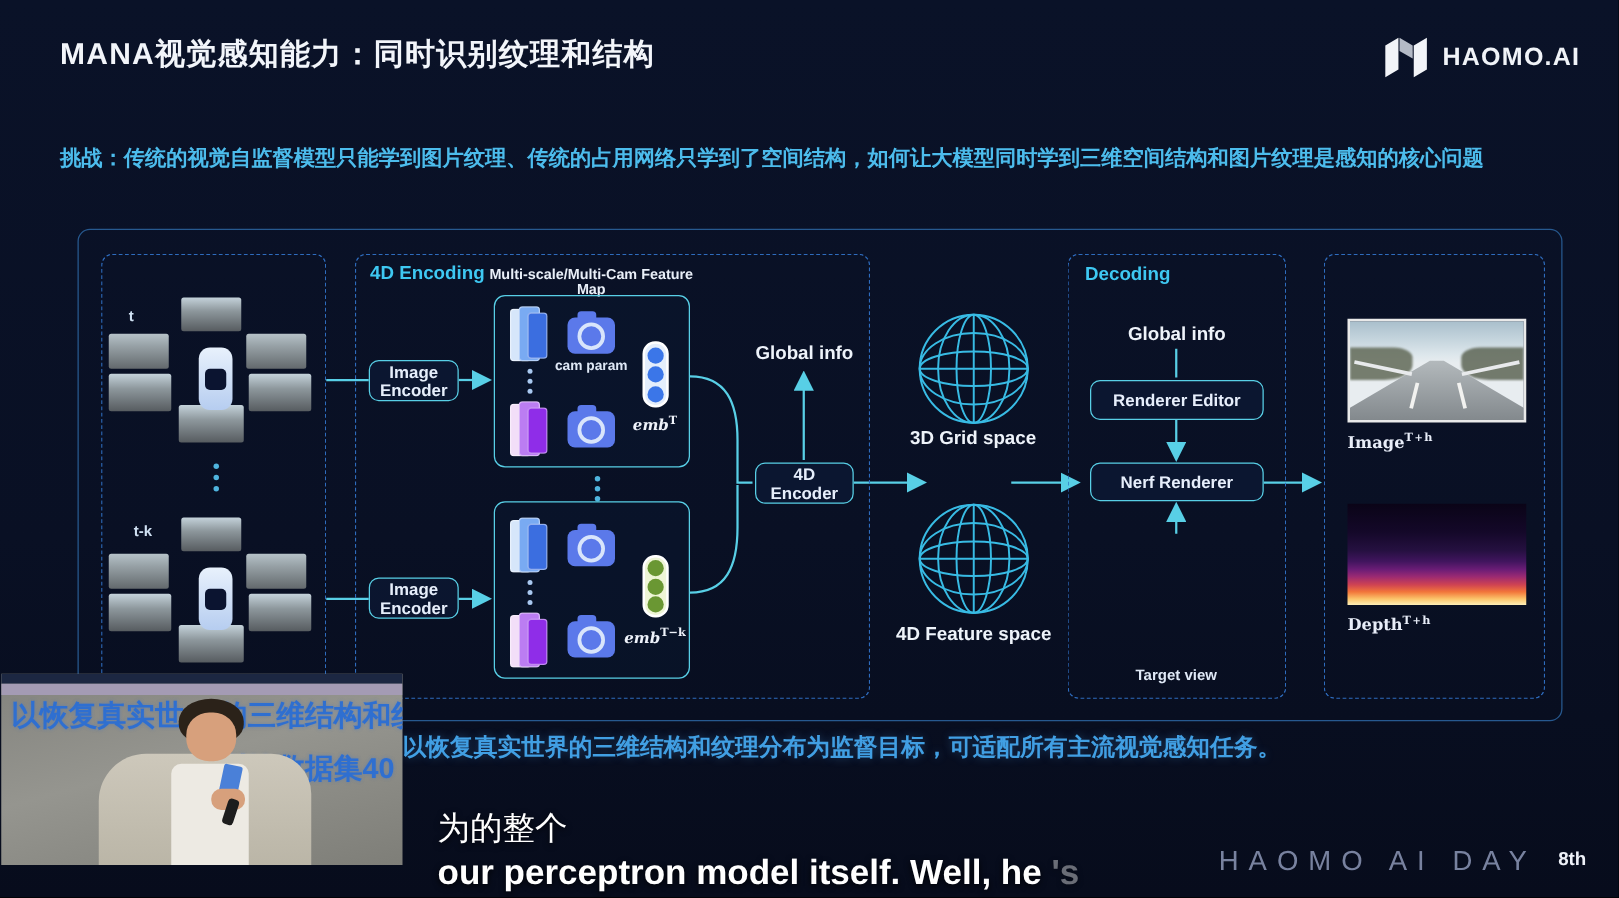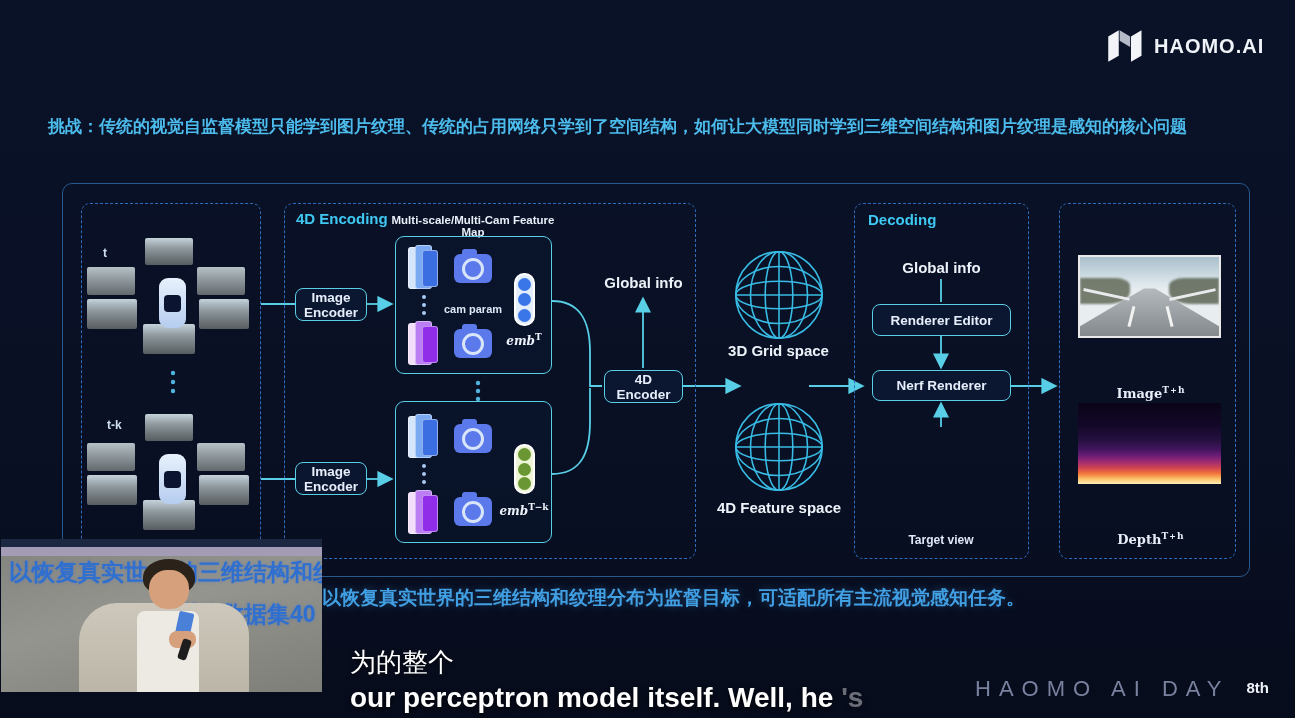--- a/index.html
+++ b/index.html
@@ -55,21 +55,21 @@
   .pill i { width:13px; height:13px; border-radius:50%; }
   .pill-blue { background:#e4eefb; } .pill-blue i { background:#3b76e8; }
   .pill-green { background:#eef5d6; } .pill-green i { background:#6a9733; }
   .pill-purple { background:#f6eefa; } .pill-purple i { background:#8b2fd0; }
 
   .vdots { position:absolute; display:flex; flex-direction:column; gap:4px; }
   .vdots i { width:4px; height:4px; border-radius:50%; background:#a8c8f0; }
 
   .emb { position:absolute; font-family:"DejaVu Serif",serif; font-style:italic; font-weight:700; font-size:12px; color:#eef2fa; text-align:center; }
   .emb sup { font-size:9px; font-style:normal; }
-  .out-label { position:absolute; font-family:"DejaVu Serif",serif; font-weight:700; font-size:13px; color:#e8edf8; text-align:center; width:145px;margin-top:40px; }
+  .out-label { position:absolute; font-family:"DejaVu Serif",serif; font-weight:700; font-size:13px; color:#e8edf8; text-align:left; width:145px; }
   .out-label sup { font-size:9px; }
 
   .globe { position:absolute; }
   .tv-box { position:absolute; left:809px; top:243px; width:139px; height:102px; border:1.5px solid #58cfe6; border-radius:8px; }
 
   .road-img { position:absolute; left:1015px; top:71px; width:143px; height:83px; border:2px solid #e9e9e9; overflow:hidden; background:linear-gradient(180deg,#a9bfcc 0%,#dde7ec 34%,#e8edf0 42%); }
   .road-img .trees-l { position:absolute; left:0; top:26%; width:36%; height:34%; background:#626a58; border-radius:0 30% 45% 0; opacity:.85; filter:blur(1px); }
   .road-img .trees-r { position:absolute; right:0; top:26%; width:36%; height:34%; background:#5d6555; border-radius:30% 0 0 45%; opacity:.85; filter:blur(1px); }
   .road-img .road { position:absolute; inset:0; clip-path:polygon(46% 40%, 54% 40%, 112% 100%, -12% 100%); background:linear-gradient(180deg,#b3b9bc 40%,#83898d 100%); }
   .road-img .lane { position:absolute; left:36%; top:62%; width:3px; height:26%; background:#f2f2f0; transform:rotate(14deg); }
@@ -103,20 +103,21 @@
 
   .fbrand { position:absolute; left:975px; top:676px; display:flex; align-items:flex-start; }
   .fb-text { font-size:22px; letter-spacing:8px; color:#858fae; opacity:.9; }
   .fb-8 { font-size:15px; font-weight:700; color:#eef1f8; margin-left:17px; margin-top:3px; letter-spacing:0; }
 </style>
 </head>
 <body>
 
 <div class="frame">
 
+  <div class="title">MANA视觉感知能力：同时识别纹理和结构</div>
 
   <div class="logo">
     <svg width="42" height="36" viewBox="0 0 48 40">
       <polygon points="6,9 18,2 18,31 6,38" fill="#f2f4f8"></polygon>
       <polygon points="19,2 31,9 31,21 19,14" fill="#b4bac6"></polygon>
       <polygon points="32,9 44,2 44,31 32,38" fill="#f2f4f8"></polygon>
     </svg>
     <span class="logo-text">HAOMO.AI</span>
   </div>
 
@@ -191,21 +192,21 @@
 
     <div class="fm-title">Multi-scale/Multi-Cam Feature Map</div>
 
     <div class="fbox" style="top:52px;height:138px">
       <div class="stack blue" style="left:12px;top:8px">
           <i></i>
           <i></i>
           <i></i>
         </div>
       <div class="camera" style="left:58px;top:17px;width:38px;height:29px"></div>
-      <span class="small-label" style="left:42px;top:66px;width:70px">cam param</span>
+      <span class="small-label" style="left:42px;top:50px;width:70px">cam param</span>
       <div class="vdots" style="left:26px;top:58px">
           <i></i>
           <i></i>
           <i></i>
         </div>
       <div class="stack purple" style="left:12px;top:84px">
           <i></i>
           <i></i>
           <i></i>
         </div>

